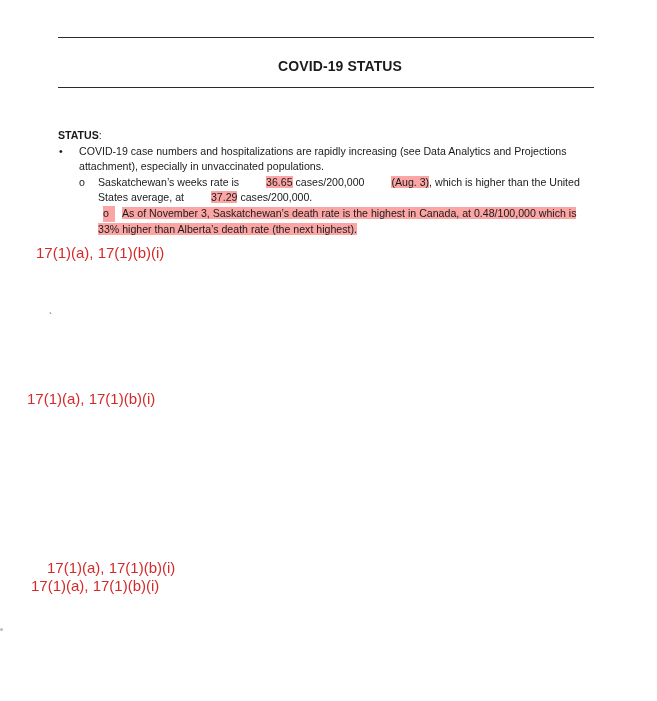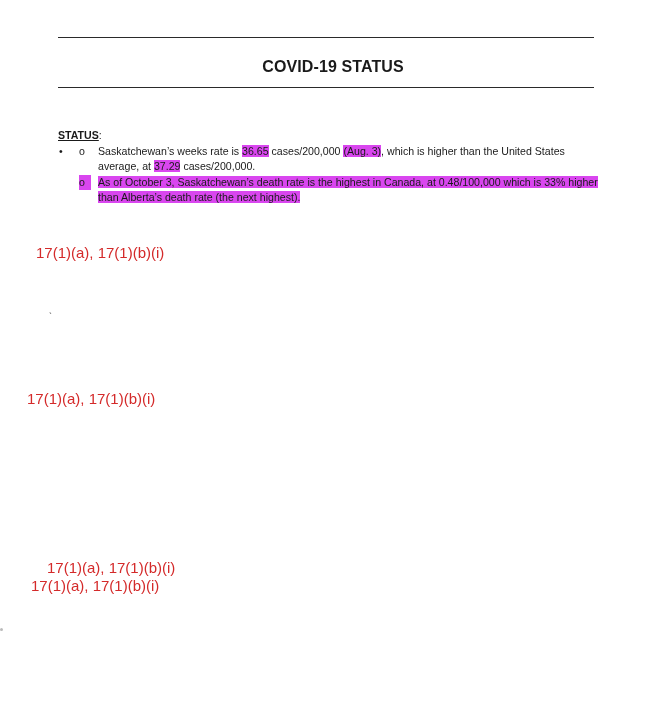--- a/index.html
+++ b/index.html
@@ -1,61 +1,62 @@
 <!DOCTYPE html>
 <html><head>
   <meta charset="utf-8">
   <style>
     html, body { margin: 0; padding: 0; background: #ffffff; }
     body { width: 657px; height: 701px; position: relative; overflow: hidden;
            font-family: "Liberation Sans", sans-serif; color: #1a1a1a; }
     .rule { position: absolute; left: 58px; width: 536px; height: 0;
             border-top: 1.5px solid #2a2a2a; }
-    .title { position: absolute; left: 65px; width: 536px; top: 58px;
-             text-align: center; font-weight: bold; font-size: 16px; letter-spacing: 0.1px; }
+    .title { position: absolute; left: 72px; width: 536px; top: 58px;
+             text-align: center; font-weight: bold; font-size: 14px; letter-spacing: 0.1px; }
     .doc { position: absolute; left: 58px; top: 128px; width: 540px; font-size: 10.6px; line-height: 15.6px; }
     .status-head { font-weight: bold; }
-    .status-head .u { text-decoration: underline; }
+    .status-head .u { }
     .status-head .colon { font-weight: normal; }
     ul { margin: 0; padding: 0; list-style: none; }
     .l1 { position: relative; padding-left: 21px; }
     .l1 > .bullet { position: absolute; left: 1px; top: 0; }
     .l2 { position: relative; padding-left: 40px; }
     .l2 > .bullet { position: absolute; left: 18px; top: 0; width: 12px; }
-    .hl { background: #d946ef; }
+    .hl { background: #fca5a5; margin-left: 24px; }
     .redact { position: absolute; color: #d42a2a; font-size: 15px; white-space: nowrap;
               font-family: "Liberation Sans", sans-serif; }
     .mark { position: absolute; left: 49px; top: 311px; font-size: 9px; color: #444; }
     .tick { position: absolute; left: 0px; top: 628px; width: 3px; height: 3px; background: #bbb; border-radius: 50%; }
   </style>
 </head>
 <body>
 
 <div class="rule" style="top:37px;"></div>
 <div class="title">COVID-19 STATUS</div>
 <div class="rule" style="top:87px;"></div>
 
 <div class="doc">
   <div class="status-head">
     <span class="u">STATUS</span><span class="colon">:</span>
   </div>
   <ul>
     <li class="l1">
       <span class="bullet">•</span>
+      <span>COVID-19 case numbers and hospitalizations are rapidly increasing (see Data Analytics and Projections attachment), especially in unvaccinated populations.</span>
     </li>
     <li class="l2" style="margin-left:21px;padding-left:19px;">
       <span class="bullet" style="left:0;">o</span>
       <span>Saskatchewan’s weeks rate is </span><span class="hl">36.65</span><span> cases/200,000 </span><span class="hl">(Aug. 3)</span><span>, which is higher than the United States average, at </span><span class="hl">37.29</span><span> cases/200,000.</span>
     </li>
     <li class="l2" style="margin-left:21px;padding-left:19px;">
       <span class="bullet hl" style="left:0;">o</span>
     </li>
     <li class="l2" style="margin-left:21px;padding-left:19px;">
       <span class="bullet hl" style="left:0;">o</span>
-      <span class="hl">As of October 3, Saskatchewan’s death rate is the highest in Canada, at 0.48/100,000 which is 33% higher than Alberta’s death rate (the next highest).</span>
+      <span class="hl">As of November 3, Saskatchewan’s death rate is the highest in Canada, at 0.48/100,000 which is 33% higher than Alberta’s death rate (the next highest).</span>
     </li>
   </ul>
 </div>
 
 <div class="redact" style="left:36px;top:244px;">17(1)(a), 17(1)(b)(i)</div>
 <div class="mark">`</div>
 <div class="redact" style="left:27px;top:390px;">17(1)(a), 17(1)(b)(i)</div>
 <div class="redact" style="left:47px;top:559px;">17(1)(a), 17(1)(b)(i)</div>
 <div class="redact" style="left:31px;top:577px;">17(1)(a), 17(1)(b)(i)</div>
 <div class="tick"></div>

